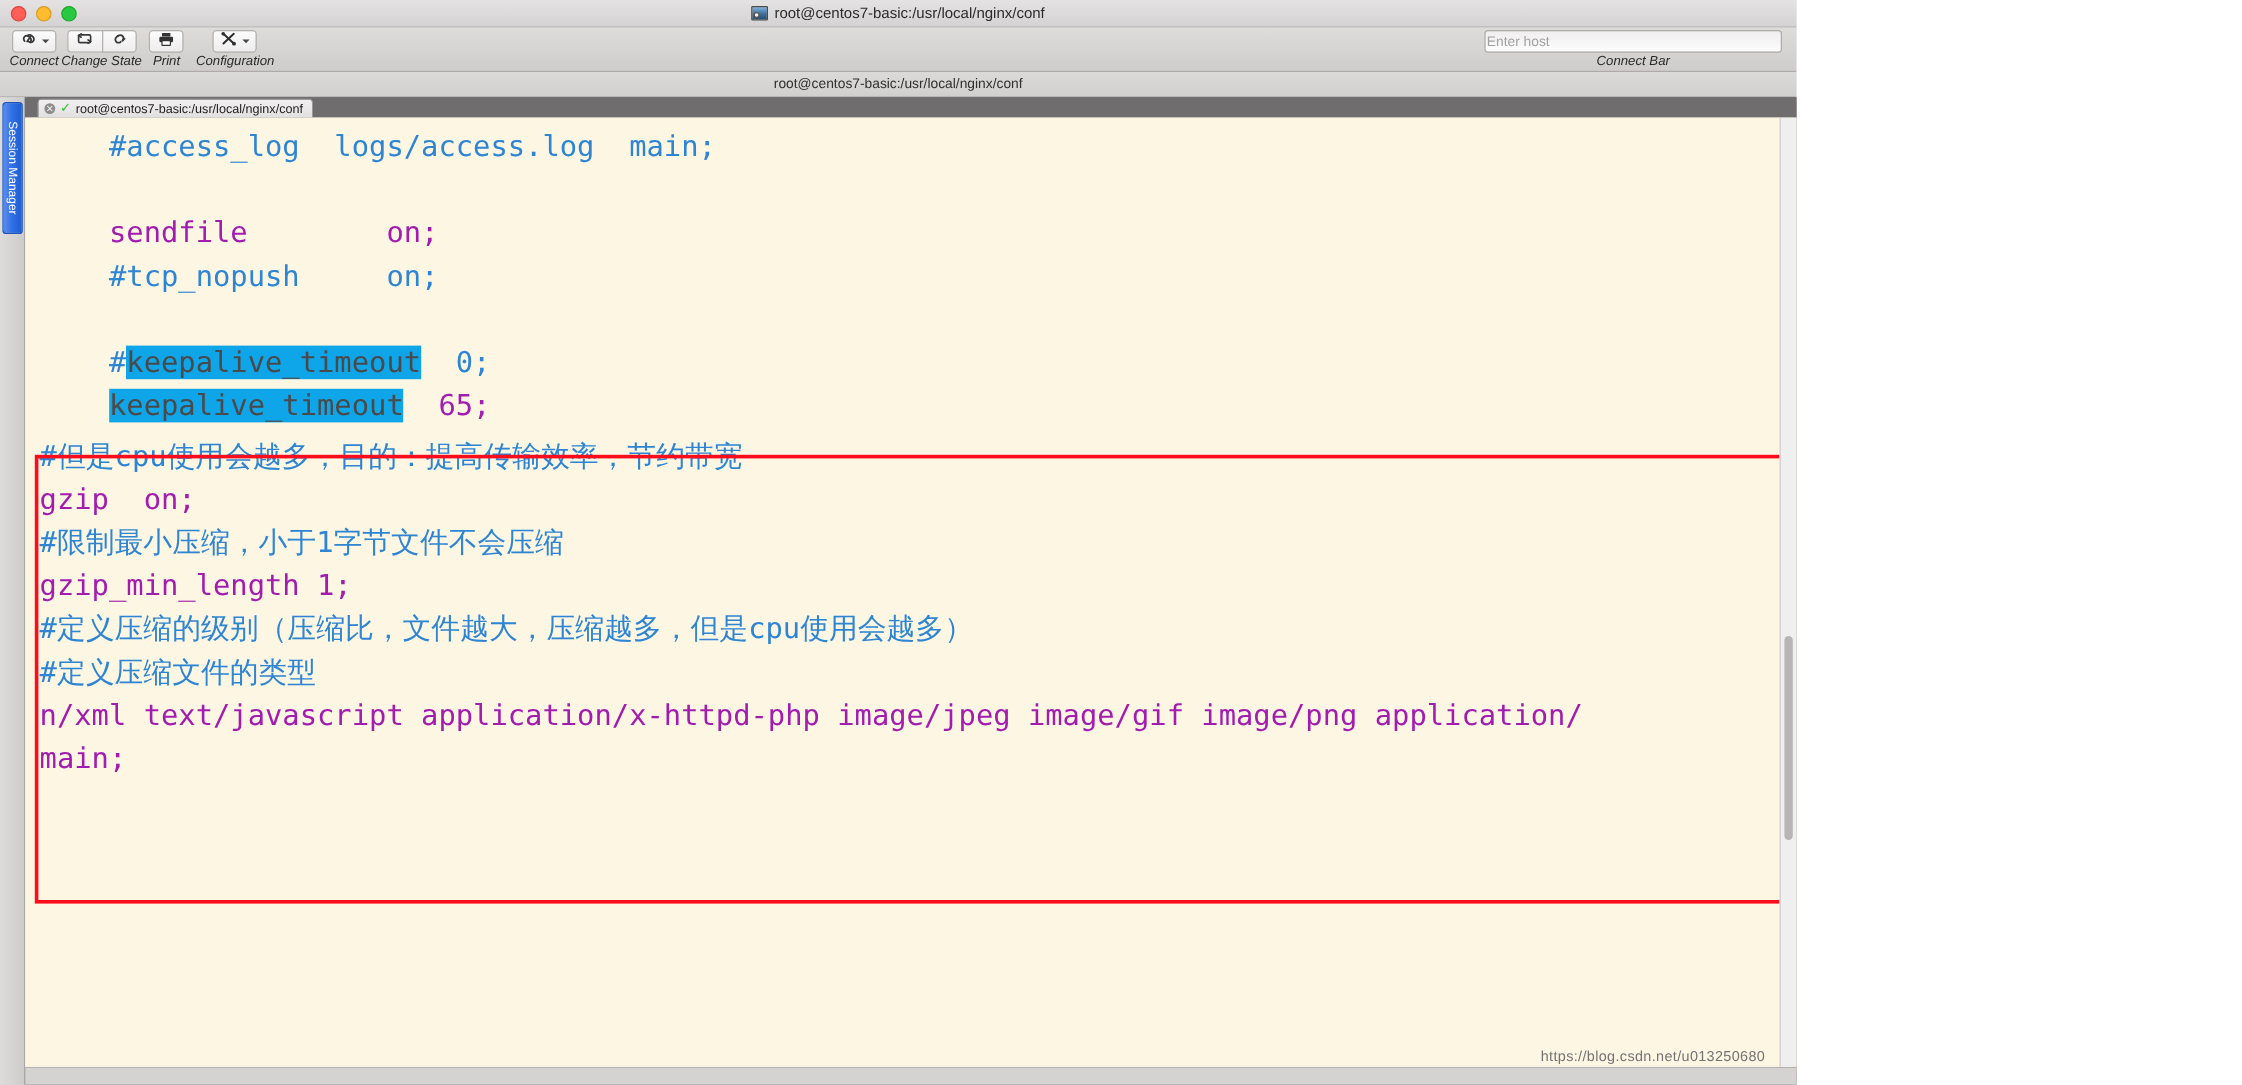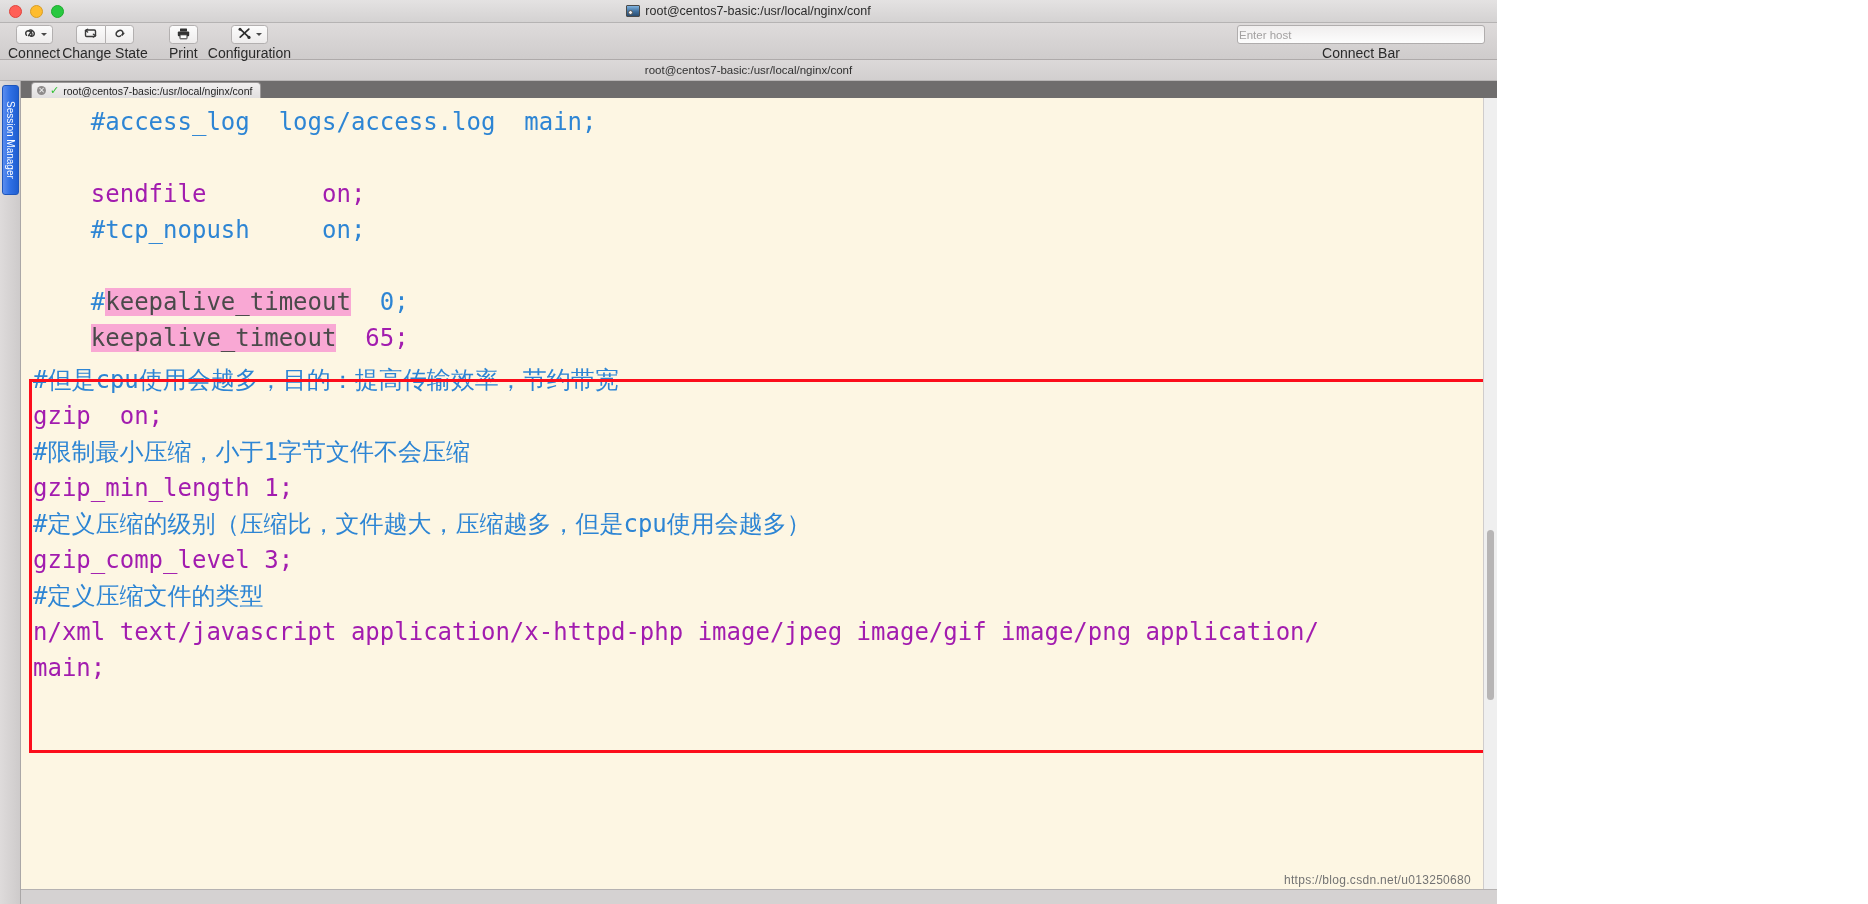--- a/index.html
+++ b/index.html
@@ -111,25 +111,26 @@
     display: flex;
     align-items: center;
     justify-content: center;
     gap: 3px;
     padding: 0 5px;
     box-sizing: border-box;
   }
   .tb-btn.joined-left  { border-radius: 3.5px 0 0 3.5px; border-right: none; }
   .tb-btn.joined-right { border-radius: 0 3.5px 3.5px 0; }
   .tb-label {
-    font-size: 14px;
+    font-size: 11px;
     color: #2a2a2a;
     margin-top: 1px;
     white-space: nowrap;
     font-family: "Liberation Sans", sans-serif;
+    font-style: italic;
   }
   .tb-icon { display: block; }
   .caret {
     width: 0; height: 0;
     border-left: 3px solid transparent;
     border-right: 3px solid transparent;
     border-top: 3.5px solid #4a4a4a;
     display: block;
   }
 
@@ -284,21 +285,21 @@
     font-size: 24px;
     line-height: 36px;
     color: #6b6b6b;
     white-space: pre;
     padding-left: 12px;
     letter-spacing: 0px;
   }
   .cmt { color: #2d85d4; }
   .plain { color: #a21caf; }
   .hl {
-    background: #f9a8d4;
+    background: #0ea5e9;
     color: #4a4a4a;
   }
 
   
   .redbox {
     position: absolute;
     left: 8px;
     top: 281px;
     width: 1832px;
     height: 374px;
@@ -402,21 +403,21 @@
                 <path d="M6.4 4.0 a2.6 2.6 0 0 1 3.7 0 a2.6 2.6 0 0 1 0 3.7"></path>
                 <path d="M10.2 7.9 L11.8 6.2"></path>
               </g>
             </svg>
           </span>
         </div>
       </div>
       <span class="tb-label">Change State</span>
     </div>
 
-    <div class="tb-item" style="margin-left:19px;">
+    <div class="tb-item" style="margin-left:4px;">
       <div class="tb-btn">
         <span class="tb-icon">
           <svg width="15" height="13" viewBox="0 0 15 13">
             <g fill="#333" stroke="none">
               <rect x="4" y="1.5" width="7" height="3" rx="0.4"></rect>
               <rect x="1.8" y="4.6" width="11.4" height="4.6" rx="1"></rect>
               <rect x="4" y="7.8" width="7" height="4" rx="0.4" fill="#fff" stroke="#333" stroke-width="1"></rect>
             </g>
           </svg>
         </span>
@@ -485,21 +486,20 @@
           <div class="term-line"><span class="plain">    </span><span class="hl">keepalive_timeout</span><span class="plain">  65;</span></div>
 
           <div class="redbox"></div>
 
           <div class="redbox-inner">
             <div class="term-line"><span class="cmt">#但是cpu使用会越多，目的：提高传输效率，节约带宽</span></div>
             <div class="term-line"><span class="plain">gzip  on;</span></div>
             <div class="term-line"><span class="cmt">#限制最小压缩，小于1字节文件不会压缩</span></div>
             <div class="term-line"><span class="plain">gzip_min_length 1;</span></div>
             <div class="term-line"><span class="cmt">#定义压缩的级别（压缩比，文件越大，压缩越多，但是cpu使用会越多）</span></div>
-            <div class="term-line"><span class="plain">gzip_comp_level 3;</span></div>
             <div class="term-line"><span class="cmt">#定义压缩文件的类型</span></div>
             <div class="term-line"><span class="plain">n/xml text/javascript application/x-httpd-php image/jpeg image/gif image/png application/</span></div>
             <div class="term-line"><span class="plain">main;</span></div>
           </div>
 
           <div class="watermark">https://blog.csdn.net/u013250680</div>
         </div>
 
         <div class="scroll-col">
           <div class="scroll-thumb"></div>

